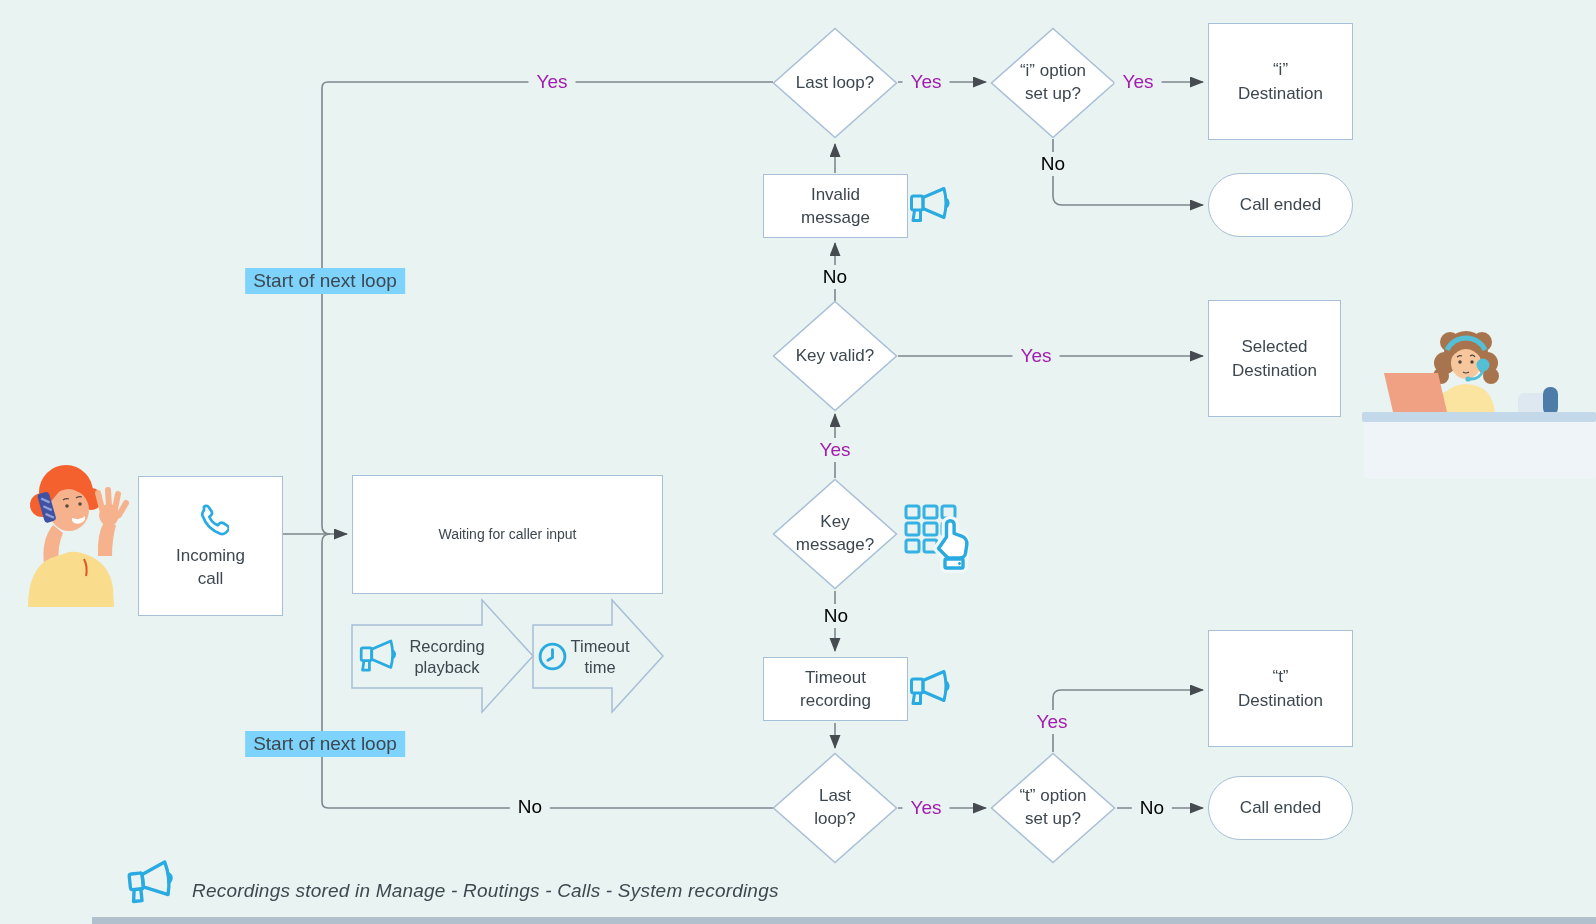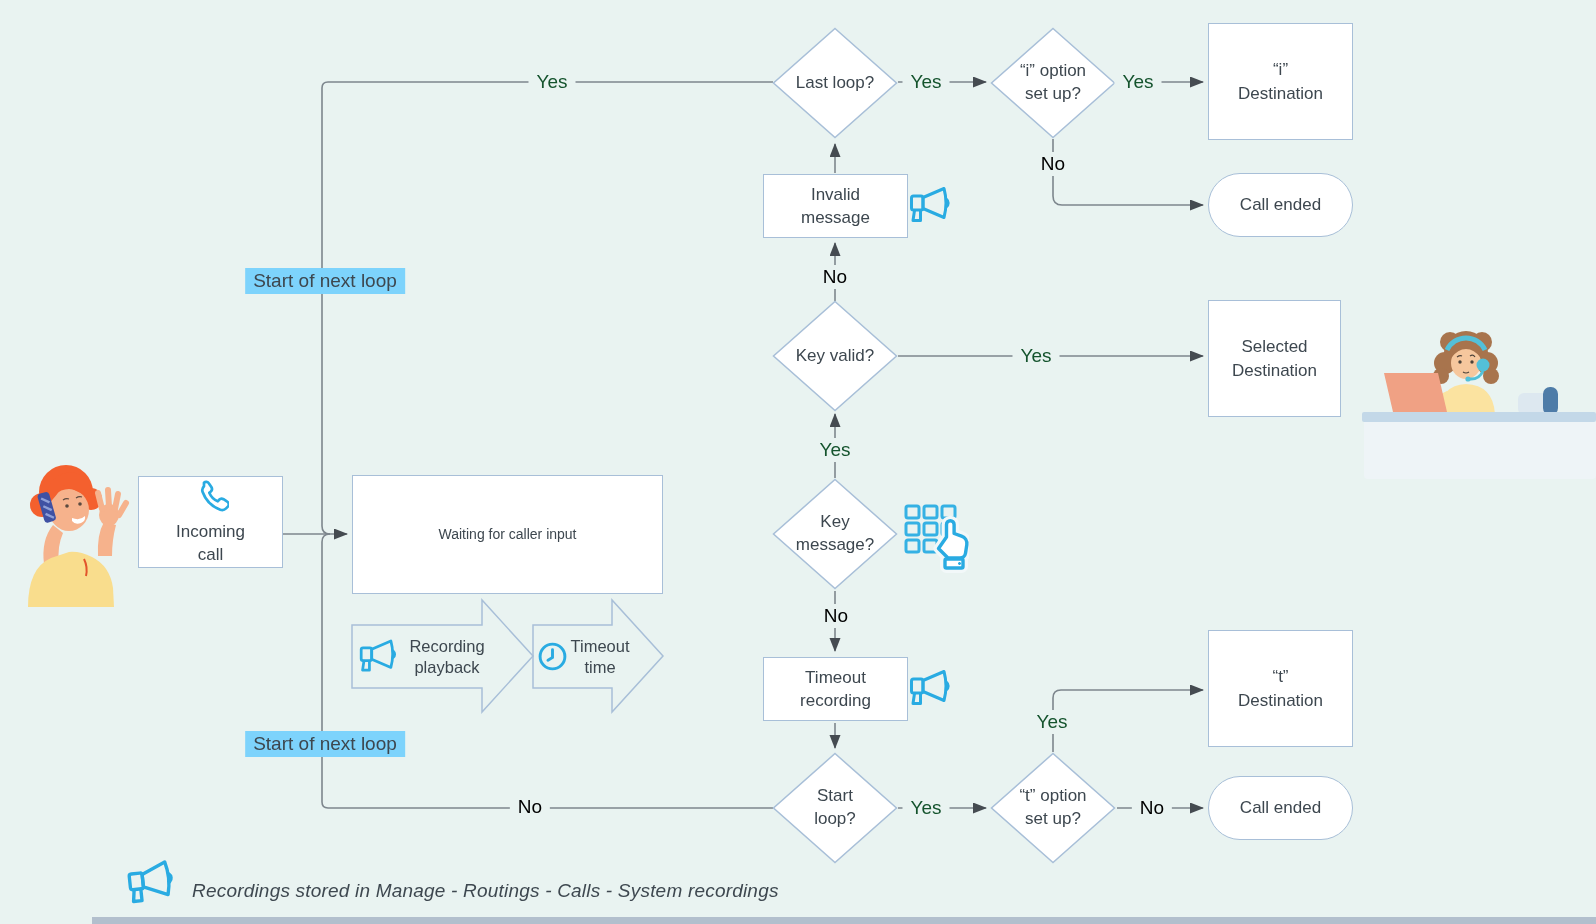--- a/index.html
+++ b/index.html
@@ -9,21 +9,21 @@
   .node{position:absolute;z-index:2;background:#fff;border:1.5px solid #a8bfd8;box-sizing:border-box;
         display:flex;flex-direction:column;align-items:center;justify-content:center;gap:6px;
         text-align:center;font-size:17px;line-height:1.38;white-space:pre-line;color:#3d474f;}
   .pill{border-radius:33px;}
   .diamond{position:absolute;z-index:2;}
   .diamond svg{position:absolute;left:0;top:0;}
   .dlabel{position:absolute;inset:0;display:flex;align-items:center;justify-content:center;
           text-align:center;white-space:pre-line;font-size:17px;line-height:1.35;color:#3d474f;}
   .elabel{position:absolute;z-index:3;transform:translate(-50%,-50%);background:#e9f3f1;
           padding:1px 8px;font-size:19px;font-weight:500;}
-  .yes{color:#14532d;} .no{color:#000000;}
+  .yes{color:#a21caf;} .no{color:#000000;}
   .ann{position:absolute;z-index:3;transform:translate(-50%,-50%);background:#7dd3fc;
        padding:2px 8px;font-size:19px;color:#3d474f;white-space:nowrap;}
   .sideicon{position:absolute;z-index:3;}
   .callouts{position:absolute;z-index:2;}
   .co-label{position:absolute;z-index:3;transform:translate(-50%,-50%);font-size:16.5px;line-height:1.3;
             text-align:center;white-space:pre-line;color:#3d474f;}
   .illus{position:absolute;z-index:2;}
   .footer-note{position:absolute;z-index:3;left:192px;top:870px;font-size:19px;font-style:italic;
                font-weight:500;color:#3e4850;letter-spacing:.2px;margin-top:10px;}
   .bottom-strip{position:absolute;z-index:1;left:92px;right:0;top:917px;height:7px;background:#b2bfcd;}
@@ -105,21 +105,21 @@
       <use href="#megaphone"></use>
     </svg>
   <div class="co-label" style="left:447px;top:657px;">Recording
 playback</div>
   <svg class="sideicon" style="left:537px;top:641px;" width="31" height="31" viewBox="0 0 34 34">
       <use href="#clock"></use>
     </svg>
   <div class="co-label" style="left:600px;top:657px;">Timeout
 time</div>
 
-  <div class="node" style="left:138px;top:476px;width:145px;height:92px;">
+  <div class="node" style="left:138px;top:476px;width:145px;height:140px;">
     <svg width="36" height="36" viewBox="0 0 40 40">
         <use href="#phone"></use>
       </svg>
     <span>Incoming
 call</span>
   </div>
 
   <div class="node" style="left:352px;top:475px;width:311px;height:119px;font-size:14px;">
     <span>Waiting for caller input</span>
   </div>
@@ -185,21 +185,21 @@
     <span class="dlabel">Key
 message?</span>
   </div>
   <svg class="sideicon" style="left:903px;top:503px;" width="66" height="72" viewBox="0 0 66 72">
       <use href="#keypad-hand"></use>
     </svg>
   <div class="diamond" style="left:772px;top:752px;width:126px;height:112px;">
     <svg width="126" height="112">
         <polygon points="63,1.5 124.5,56 63,110.5 1.5,56" fill="#fff" stroke="#a8bfd8" stroke-width="1.5"></polygon>
       </svg>
-    <span class="dlabel">Start
+    <span class="dlabel">Last
 loop?</span>
   </div>
   <div class="diamond" style="left:990px;top:752px;width:126px;height:112px;">
     <svg width="126" height="112">
         <polygon points="63,1.5 124.5,56 63,110.5 1.5,56" fill="#fff" stroke="#a8bfd8" stroke-width="1.5"></polygon>
       </svg>
     <span class="dlabel">“t” option
 set up?</span>
   </div>
 

